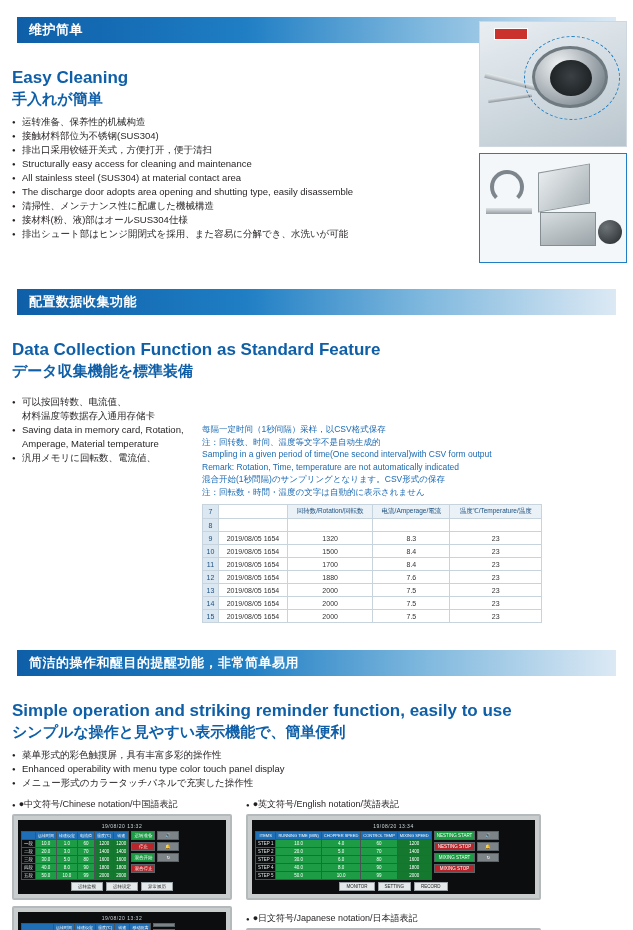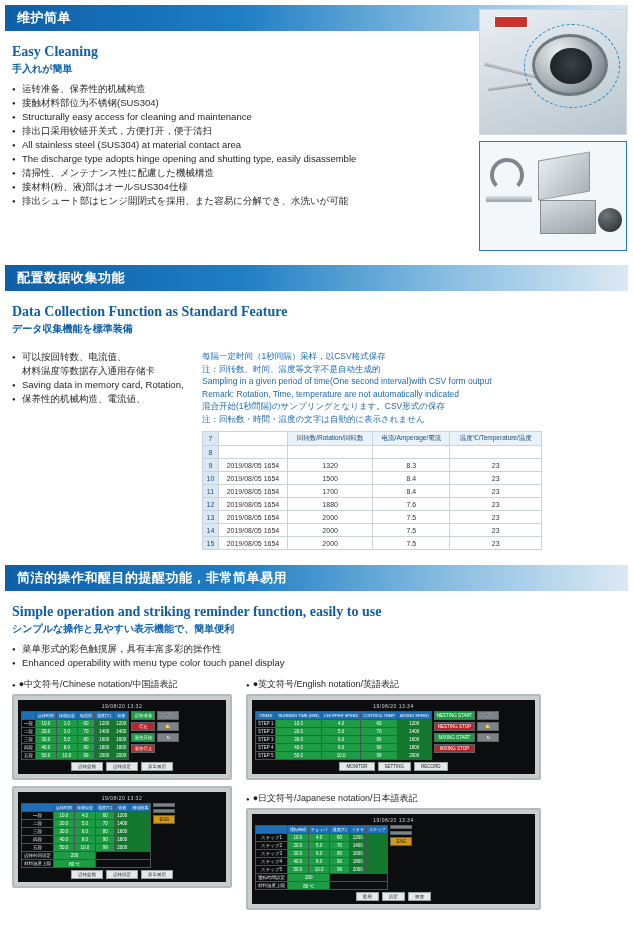--- a/index.html
+++ b/index.html
@@ -4,34 +4,34 @@
 <style>
   * { box-sizing: border-box; }
   html, body { margin:0; padding:0; }
   body {
     width:633px; height:930px; background:#ffffff;
     font-family:"Liberation Sans", sans-serif;
     color:#231f20; overflow:hidden; position:relative;
   }
   
   .sec-bar {
-    position:relative; height:26px; margin:5px;
+    position:relative; height:26px; margin:17px;
     background:linear-gradient(to right,#0e5fa8 0%,#1f7ec4 38%,#7fb8de 68%,#dce9f4 100%);
     display:flex; align-items:center;
   }
   .sec-bar .txt {
     color:#ffffff; font-size:13px; font-weight:bold; padding-left:12px;
     letter-spacing:0.5px;
   }
   .sec-wrap { padding:0; }
 
   
   .blk { padding:8px 12px 4px 12px; }
-  .h-en { color:#0e5fa8; font-size:14px; font-weight:bold; margin:0 0 2px 0;font-family:Liberation Serif, serif; }
-  .h-jp { color:#0e5fa8; font-size:10px; font-weight:bold; margin:0 0 6px 0; }
+  .h-en { color:#0e5fa8; font-size:17px; font-weight:bold; margin:0 0 2px 0; }
+  .h-jp { color:#0e5fa8; font-size:15px; font-weight:bold; margin:0 0 6px 0; }
   ul.bul { list-style:none; margin:0; padding:0; }
   ul.bul li { font-size:9.5px; line-height:14px; position:relative; padding-left:10px; color:#231f20;}
   ul.bul li:before { content:"\25CF"; position:absolute; left:0; top:0; font-size:6px; line-height:15px; }
   ul.bul li.nodot:before { content:""; }
 
   
   #sec1 { position:relative; height:255px; }
   #sec1 .text-col { width:420px; }
   .photo-area {
     position:absolute; right:6px; top:4px; width:148px; height:242px;
@@ -73,21 +73,21 @@
   .pb-c { position:absolute; width:34px; height:34px; border:4px solid #7d868c; border-radius:50%; left:10px; top:16px; border-bottom-color:transparent;}
   .pb-bar { position:absolute; left:6px; top:54px; width:46px; height:6px; background:linear-gradient(to bottom,#dde2e5,#969ea4); }
   .pb-blade { position:absolute; left:58px; top:14px; width:52px; height:40px; background:linear-gradient(135deg,#e8ecee,#aab3b8); transform:skewY(-10deg); border:1px solid #8d969b; }
   .pb-plate { position:absolute; left:60px; top:58px; width:56px; height:34px; background:linear-gradient(160deg,#d8dee1,#9aa3a8); border:1px solid #848d92; }
   .pb-ball { position:absolute; left:118px; top:66px; width:24px; height:24px; border-radius:50%; background:radial-gradient(circle at 35% 30%,#6d7view,#2c3134); background:radial-gradient(circle at 35% 30%,#6d7478,#24282b); }
 
   
   #sec2 { position:relative; }
   .s2-body { display:flex; padding:8px 4px 10px 12px; }
   .s2-left { width:190px; padding-right:6px; }
-  .s2-right { flex:1; }
+  .s2-right { flex:1;margin-top:28px; }
   .s2-note { font-size:8.5px; line-height:12.5px; color:#1b6ab3; }
   table.dat {
     border-collapse:collapse; width:340px; margin-top:6px; background:#ffffff;
     font-size:7px;
   }
   table.dat td, table.dat th {
     border:1px solid #c8d4dd; padding:2px 3px; text-align:center; color:#333;
     font-weight:normal; height:13px;
   }
   table.dat th { background:#eaf1f7; font-size:6.5px; color:#1b4f7e; }
@@ -142,24 +142,24 @@
 <div class="sec-wrap" id="sec1">
   <div class="sec-bar">
     <div class="txt">维护简单</div>
   </div>
   <div class="blk text-col">
     <div class="h-en">Easy Cleaning</div>
     <div class="h-jp">手入れが簡単</div>
     <ul class="bul">
       <li>运转准备、保养性的机械构造</li>
       <li>接触材料部位为不锈钢(SUS304)</li>
+      <li>排出口采用铰链开关式，方便打开，便于清扫</li>
       <li>Structurally easy access for cleaning and maintenance</li>
-      <li>排出口采用铰链开关式，方便打开，便于清扫</li>
       <li>All stainless steel (SUS304) at material contact area</li>
-      <li>The discharge type adopts hinge opening and shutting type, easily disassemble</li>
+      <li>The discharge door adopts area opening and shutting type, easily disassemble</li>
       <li>清掃性、メンテナンス性に配慮した機械構造</li>
       <li>接材料(粉、液)部はオールSUS304仕様</li>
       <li>排出シュート部はヒンジ開閉式を採用、また容易に分解でき、水洗いが可能</li>
     </ul>
   </div>
 
   <div class="photo-area">
     <div class="photo-top">
       <div class="label"></div>
       <div class="arm"></div>
@@ -185,21 +185,22 @@
   <div class="blk" style="padding-bottom:0">
     <div class="h-en">Data Collection Function as Standard Feature</div>
     <div class="h-jp">データ収集機能を標準装備</div>
   </div>
   <div class="s2-body">
     <div class="s2-left">
       <ul class="bul">
         <li>可以按回转数、电流值、</li>
         <li class="nodot">材料温度等数据存入通用存储卡</li>
         <li>Saving data in memory card, Rotation,</li>
-        <li>保养性的机械构造、電流値、</li>
+        <li class="nodot">Amperage, Material temperature</li>
+        <li>汎用メモリに回転数、電流値、</li>
       </ul>
     </div>
     <div class="s2-right">
       <div class="s2-note">每隔一定时间（1秒间隔）采样，以CSV格式保存</div>
       <div class="s2-note">注：回转数、时间、温度等文字不是自动生成的</div>
       <div class="s2-note">Sampling in a given period of time(One second interval)with CSV form output</div>
       <div class="s2-note">Remark: Rotation, Time, temperature are not automatically indicated</div>
       <div class="s2-note jp">混合开始(1秒間隔)のサンプリングとなります。CSV形式の保存</div>
       <div class="s2-note jp">注：回転数・時間・温度の文字は自動的に表示されません</div>
 
@@ -277,20 +278,21 @@
 <div class="sec-wrap" id="sec3">
   <div class="sec-bar">
     <div class="txt">简洁的操作和醒目的提醒功能，非常简单易用</div>
   </div>
   <div class="blk" style="padding-bottom:2px">
     <div class="h-en">Simple operation and striking reminder function, easily to use</div>
     <div class="h-jp">シンプルな操作と見やすい表示機能で、簡単便利</div>
     <ul class="bul">
       <li>菜单形式的彩色触摸屏，具有丰富多彩的操作性</li>
       <li>Enhanced operability with menu type color touch panel display</li>
+      <li>メニュー形式のカラータッチパネルで充実した操作性</li>
     </ul>
   </div>
 
   <div class="panels">
     <div class="panel-row">
 
       <div class="col-left">
         <div class="cap">●中文符号/Chinese notation/中国語表記</div>
 
         <div class="hmi">

